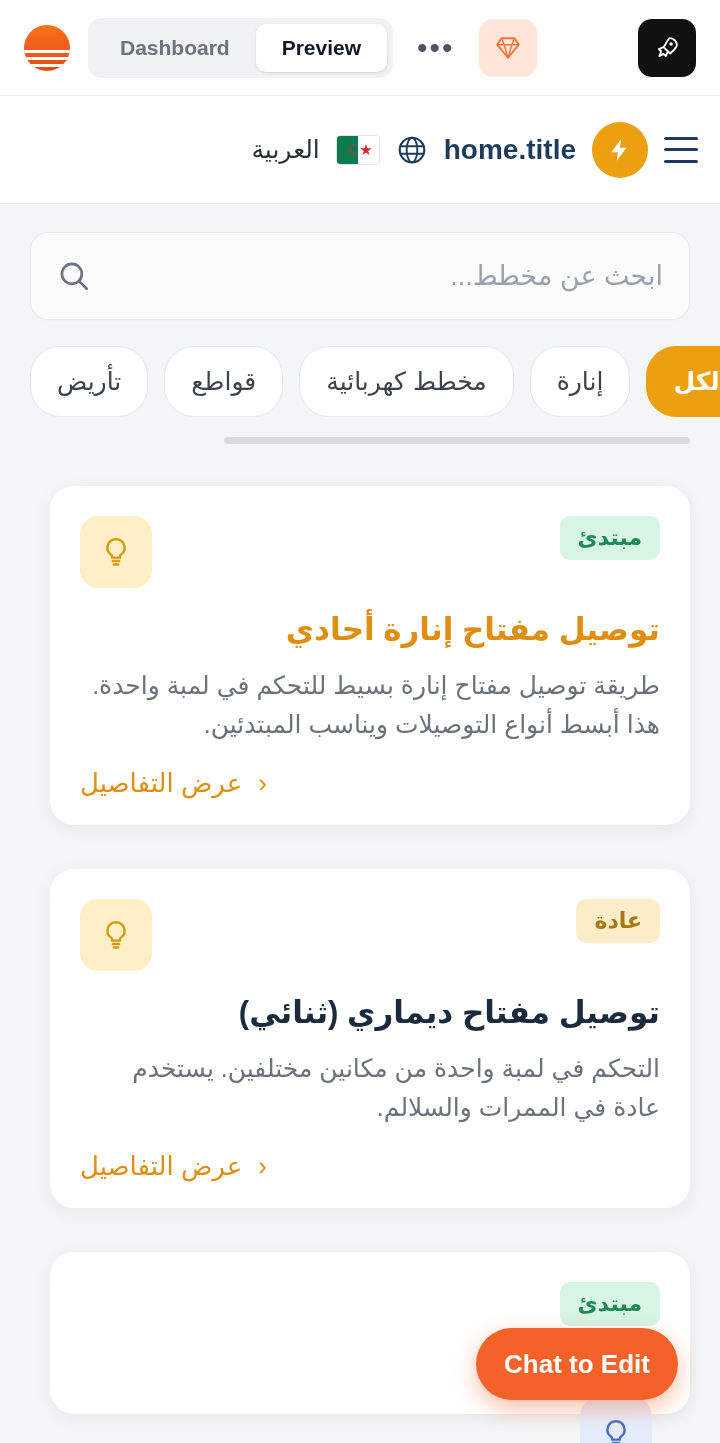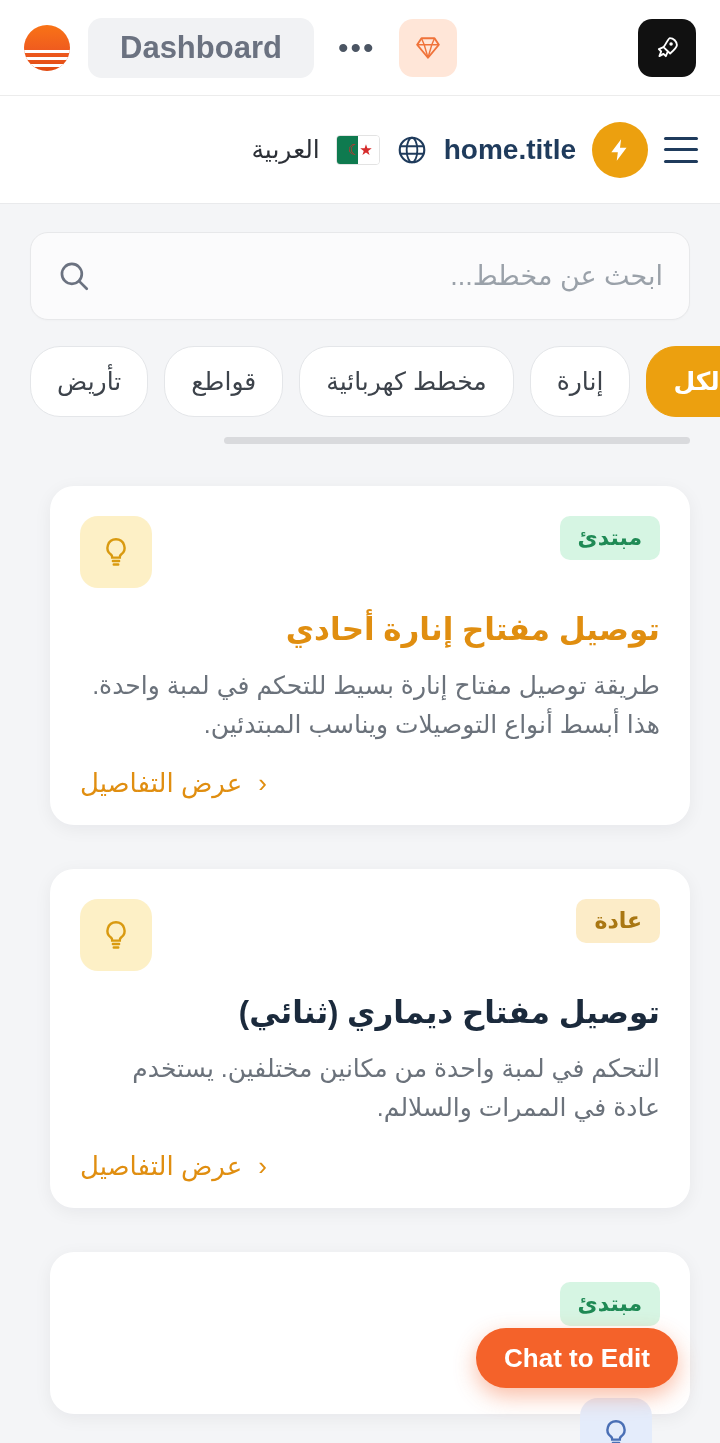--- a/index.html
+++ b/index.html
@@ -42,21 +42,21 @@
     display: flex;
     align-items: center;
     background: #f1f2f4;
     border-radius: 14px;
     padding: 6px;
     height: 60px;
   }
   .seg-btn {
     border: none;
     background: transparent;
-    font-size: 31px;
+    font-size: 21px;
     font-weight: 600;
     color: #6b7280;
     padding: 0 26px;
     height: 48px;
     border-radius: 10px;
     cursor: pointer;
     font-family: inherit;
   }
   .seg-btn.active {
     background: #ffffff;
@@ -278,21 +278,21 @@
 
   
   .card.partial { padding-bottom: 60px; }
 
   
   .chat-fab {
     position: absolute;
     left: 476px;
     top: 1328px;
     width: 202px;
-    height: 60px;
+    height: 72px;
     border-radius: 36px;
     background: #f4622a;
     color: #ffffff;
     font-size: 26px;
     font-weight: 700;
     display: flex;
     align-items: center;
     justify-content: center;
     box-shadow: 0 8px 22px rgba(244,98,42,.42);
     cursor: pointer;
@@ -310,20 +310,21 @@
   }
 </style>
 </head>
 <body>
 
 <div class="topbar">
   <div class="logo"></div>
 
   <div class="seg">
     <button class="seg-btn">Dashboard</button>
+    <button class="seg-btn active">Preview</button>
   </div>
 
   <div class="dots">•••</div>
 
   <div class="gem-btn">
     <svg width="26" height="26" viewBox="0 0 24 24">
       <path d="M6 3h12l4 6-10 12L2 9z" fill="none" stroke="#f0733a" stroke-width="1.8" stroke-linejoin="round"></path>
       <path d="M2 9h20M8.5 9L12 21M15.5 9L12 21M6 3l2.5 6M18 3l-2.5 6" fill="none" stroke="#f0733a" stroke-width="1.3"></path>
     </svg>
   </div>

